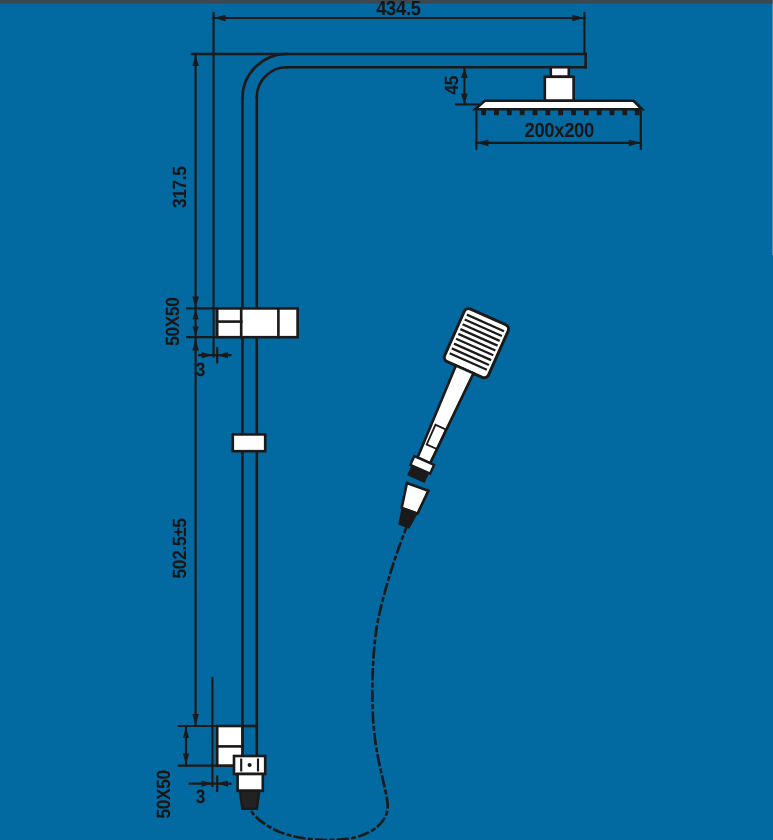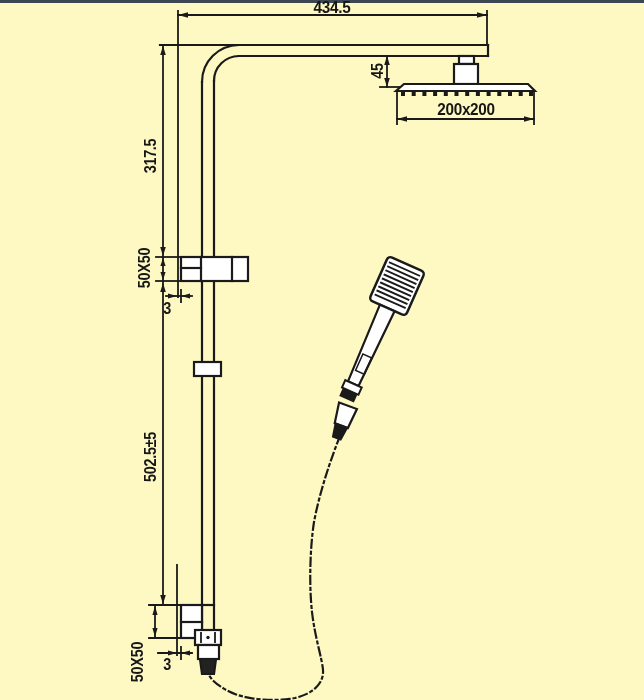--- a/index.html
+++ b/index.html
@@ -1,17 +1,17 @@
 <!DOCTYPE html>
 <html><head>
 <meta charset="utf-8">
 <style>
   html,body{margin:0;padding:0;background:#e8e8e8;}
   .stage{
-    position:relative;width:644px;height:700px;background:#fef9c3;
+    position:relative;width:644px;height:700px;background:#0369a1;
     overflow:hidden;font-family:"Liberation Sans",sans-serif;
   }
   .top-border{position:absolute;left:0;top:0;width:644px;height:3px;background:#3d4751;}
   svg{position:absolute;left:0;top:0;}
   .lbl{
     position:absolute;font-weight:700;font-size:16px;color:#161616;
     white-space:nowrap;transform:translate(-50%,-50%) scaleX(.9);
     letter-spacing:-.3px;line-height:1;
   }
   .lbl.v{transform:translate(-50%,-50%) rotate(-90deg) scaleX(.9);}

